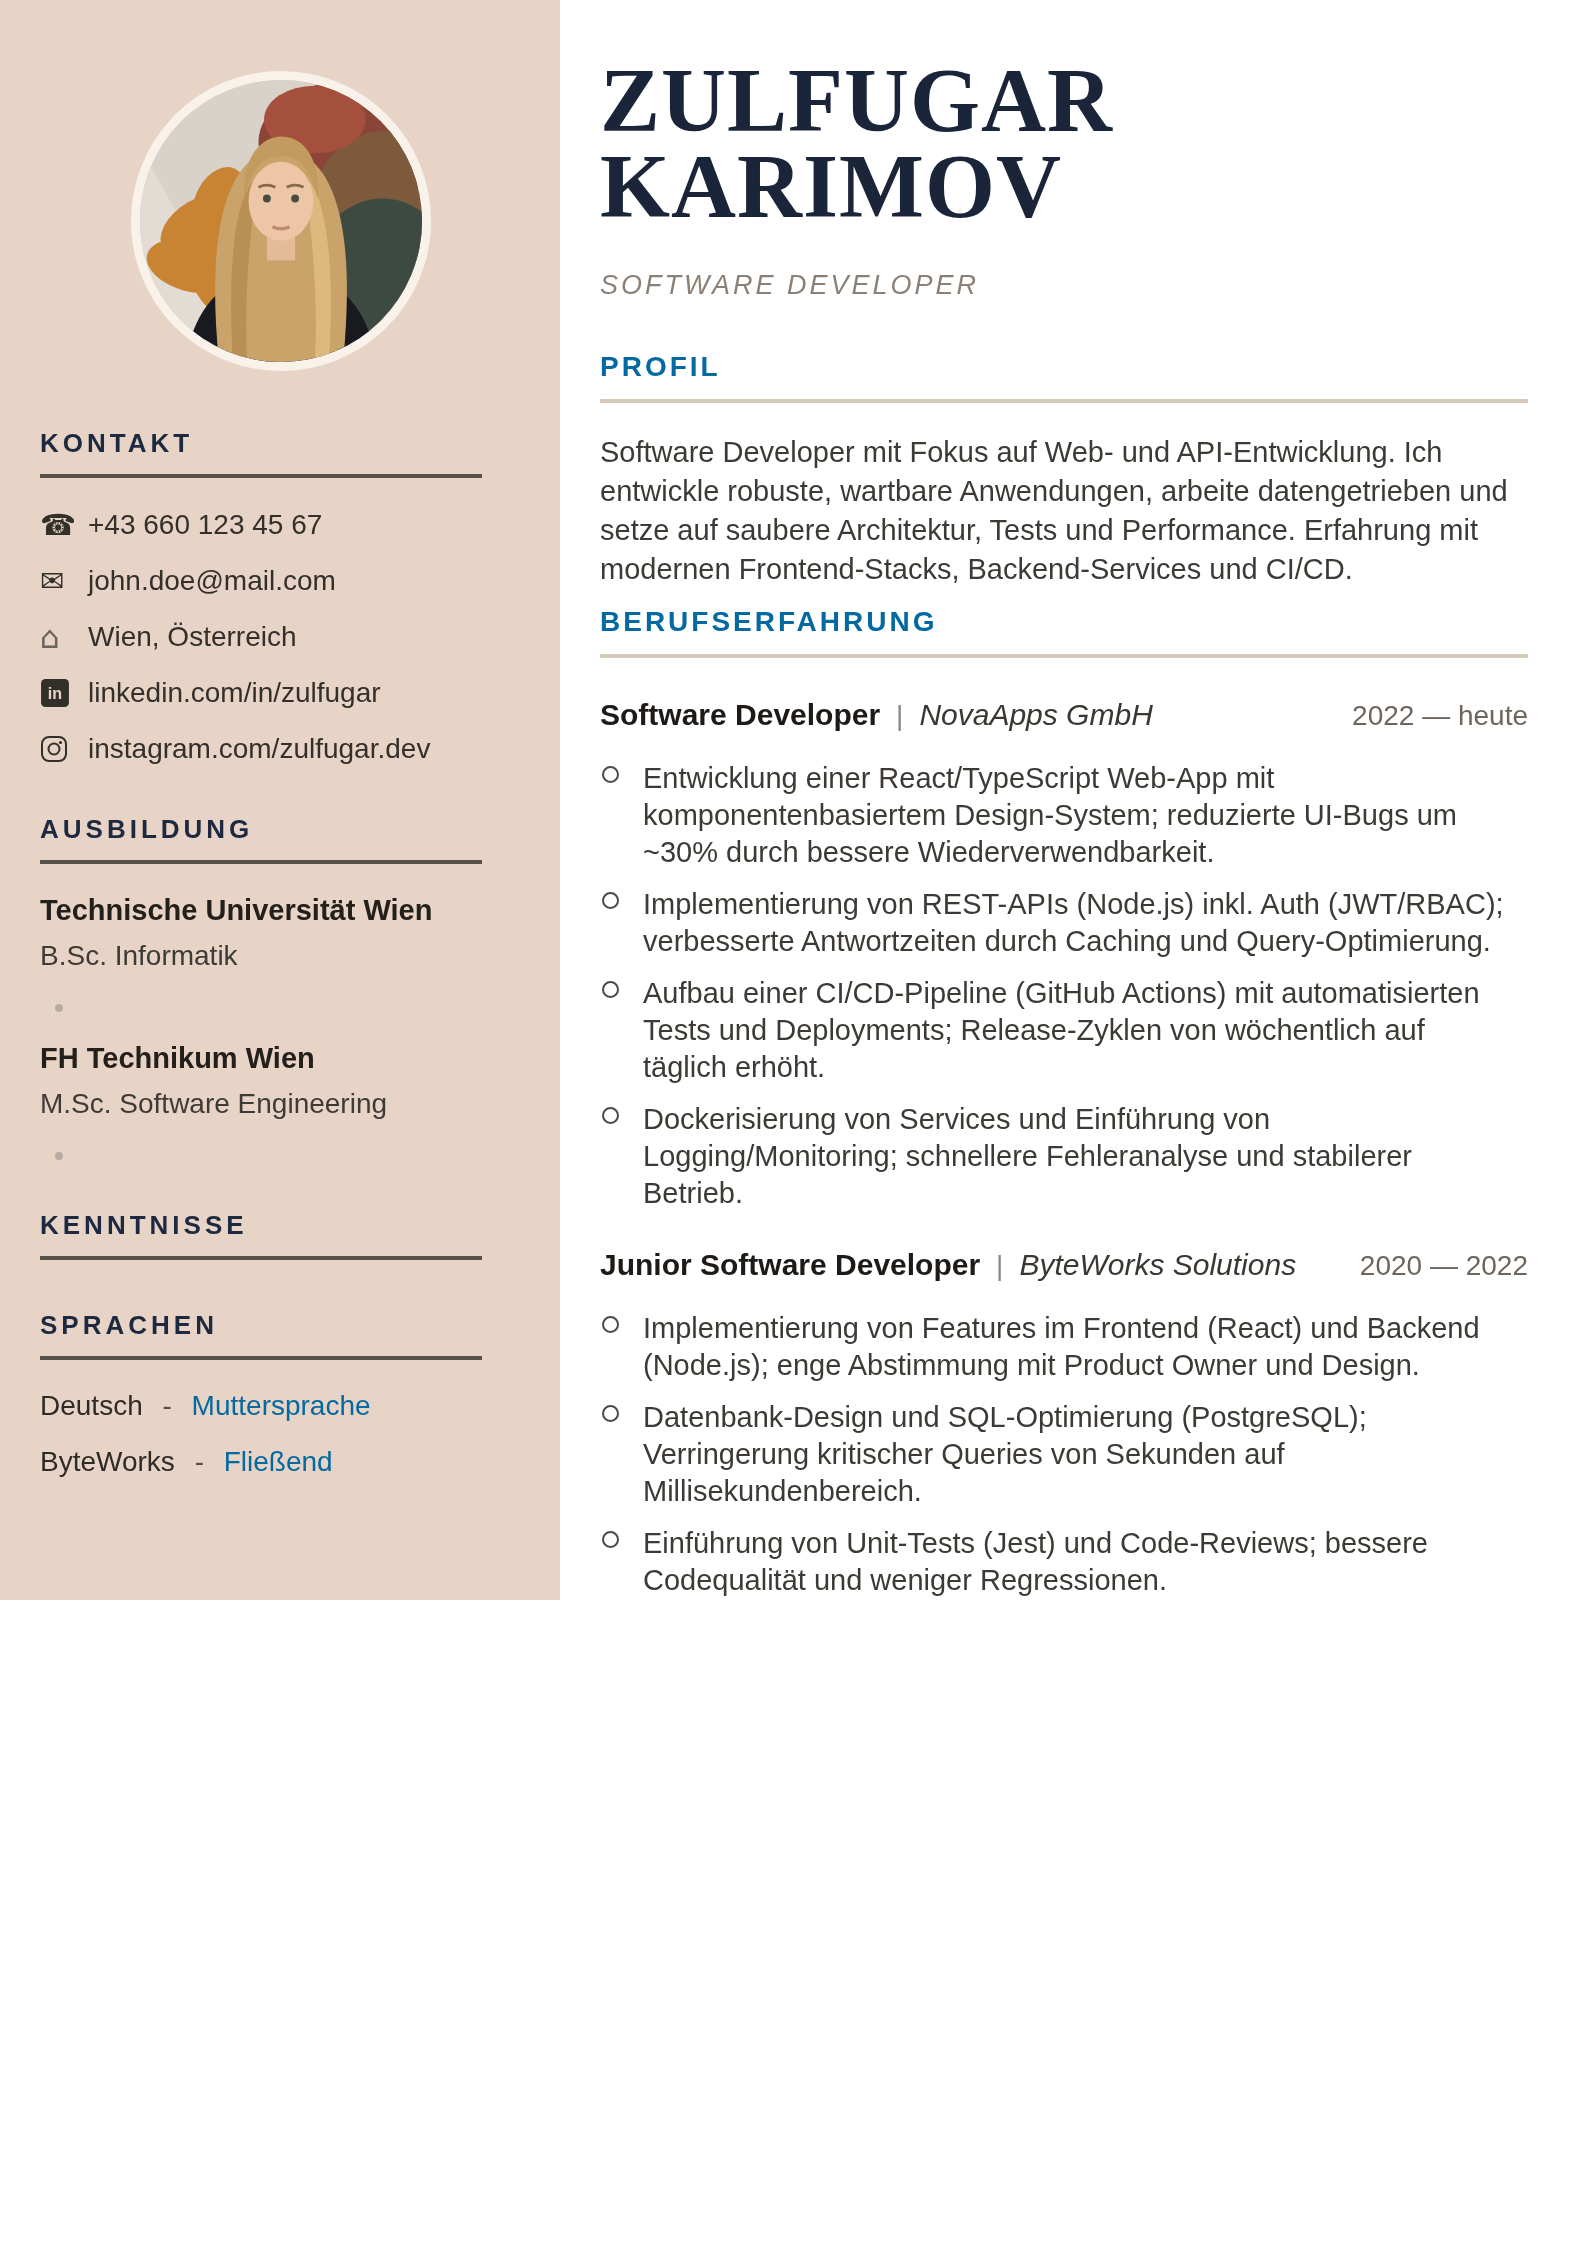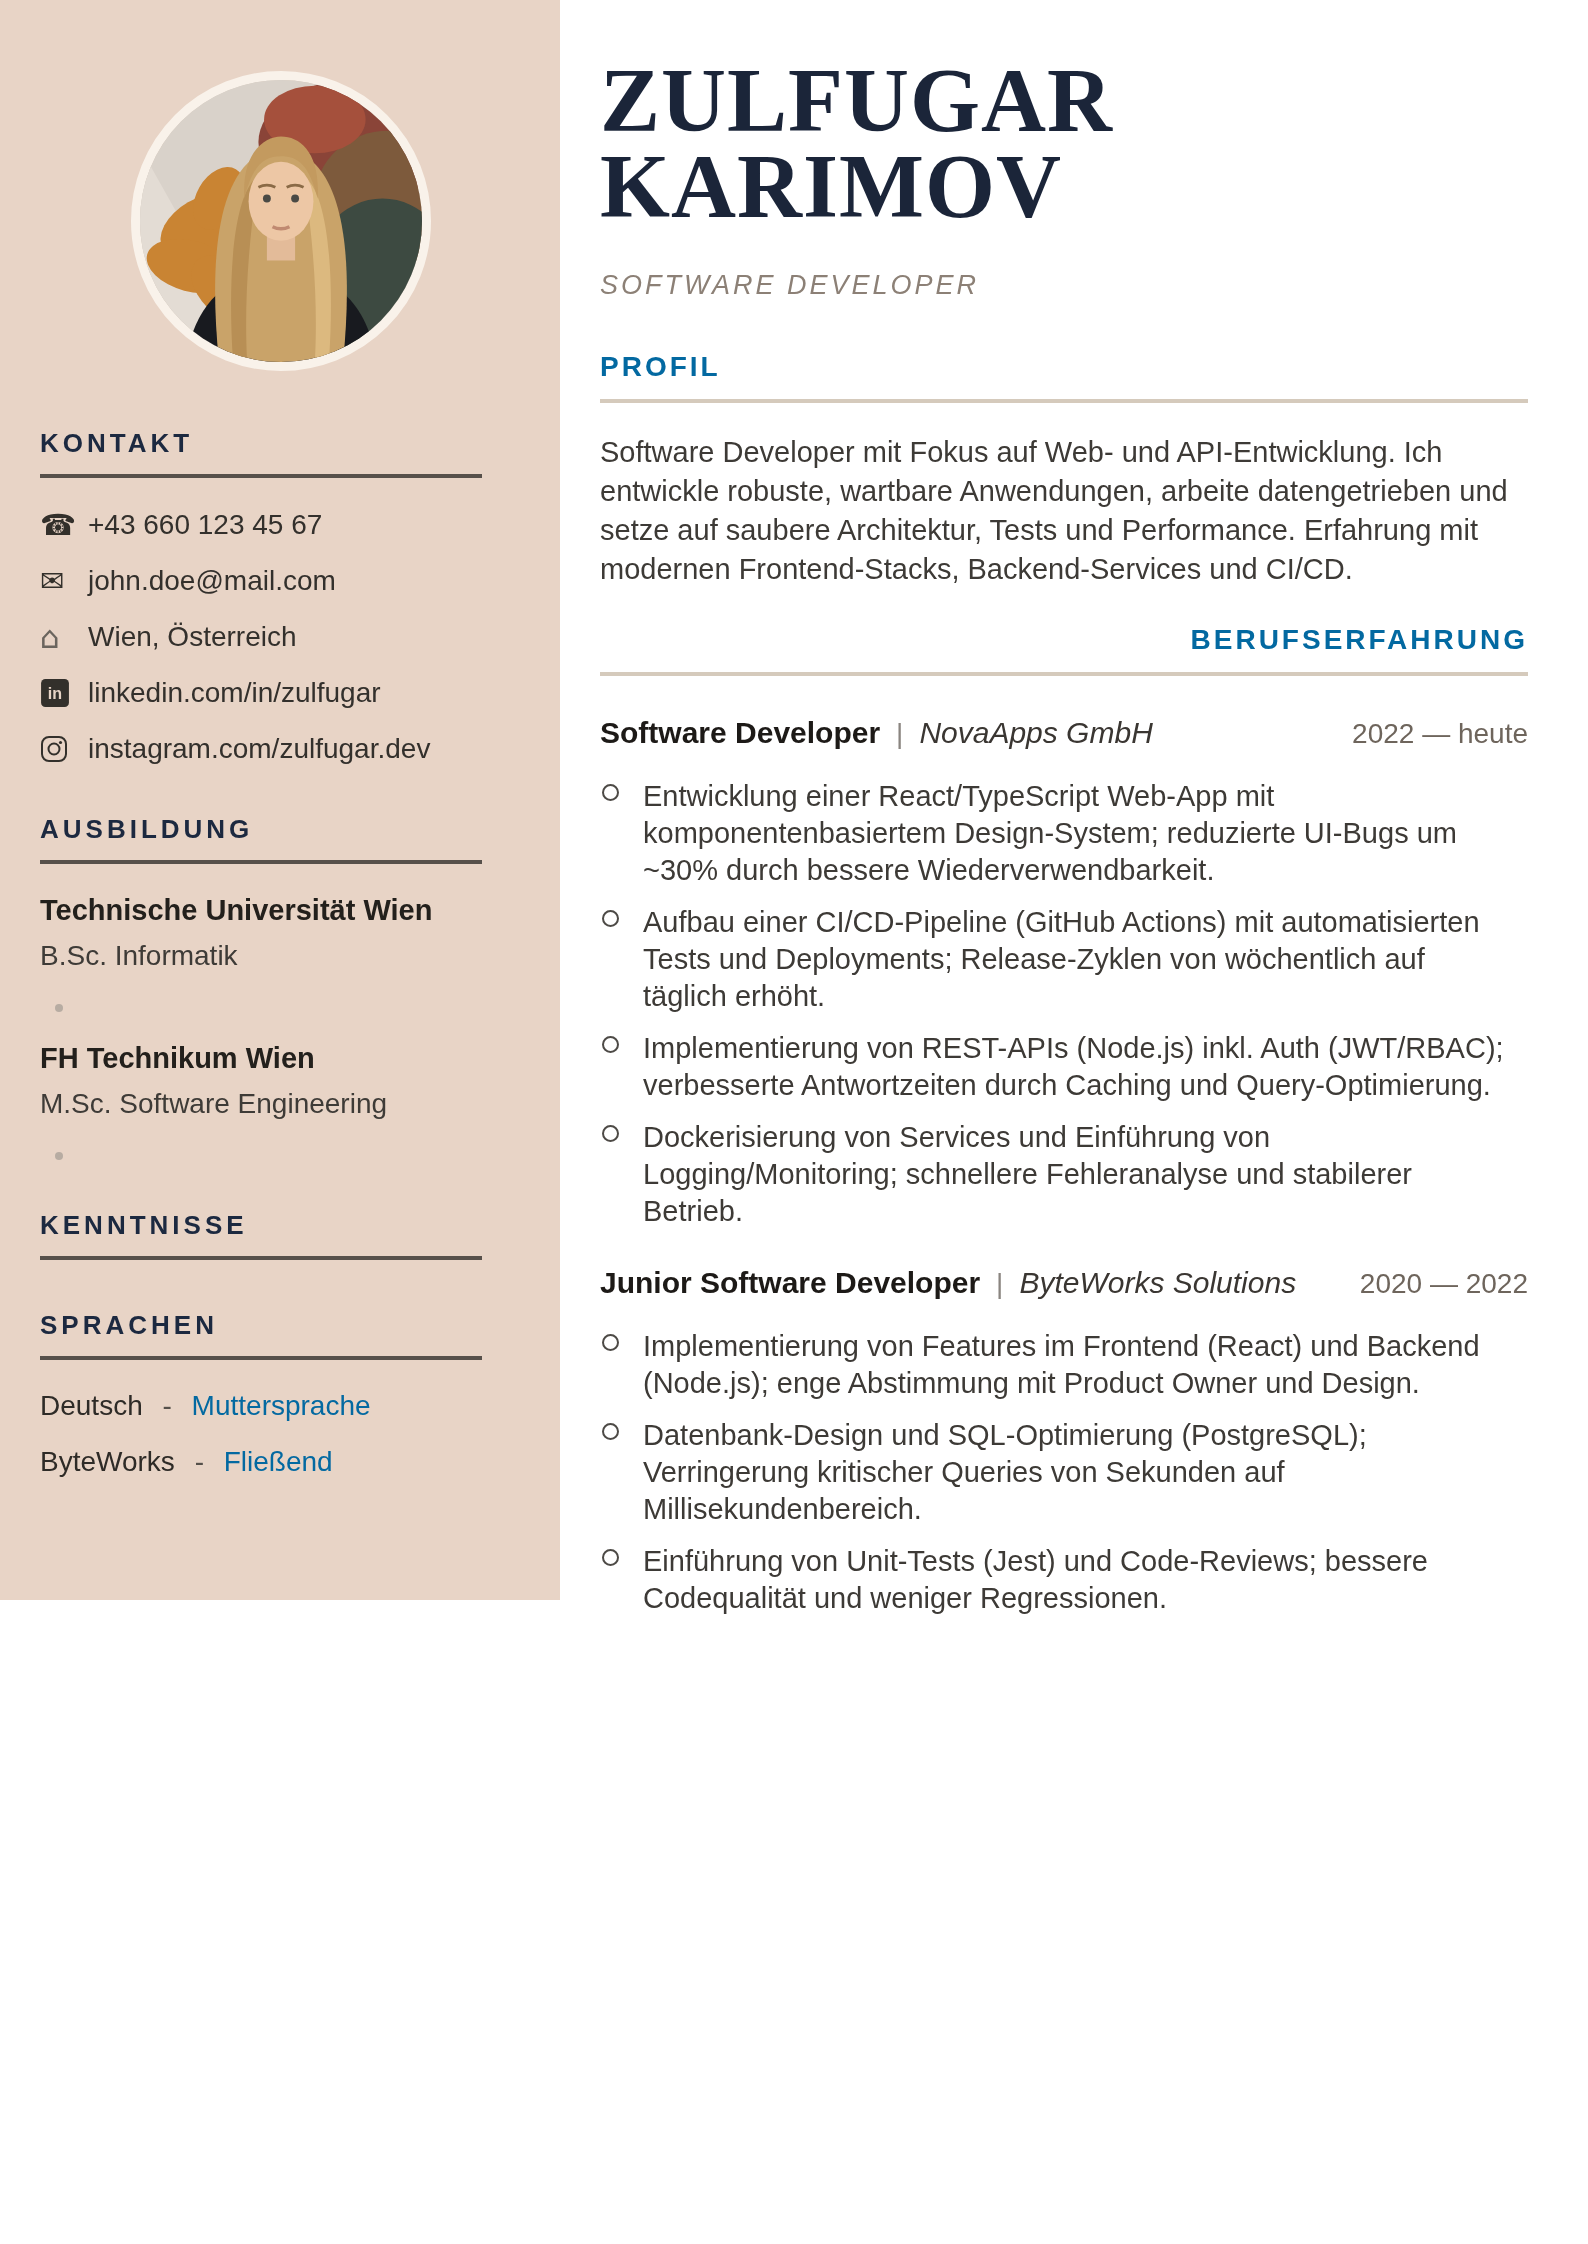--- a/index.html
+++ b/index.html
@@ -49,21 +49,21 @@
   
   .main{position:absolute;left:600px;top:8px;width:928px;}
   .name{
     margin:50px 0 0 0;font-family:"Liberation Serif","DejaVu Serif",serif;
     font-weight:700;font-size:90px;line-height:86px;color:#1b2539;letter-spacing:1px;
   }
   .subtitle{margin-top:40px;font-size:27px;font-style:italic;letter-spacing:3px;color:#8c8076;}
   .main-h{margin:50px 0 0 0;font-size:28px;font-weight:700;letter-spacing:3px;color:#0369a1;}
   .rule-light{height:4px;background:#d5cabc;margin:16px 0 0 0;}
   .profil-text{margin:30px 0 0 0;font-size:29px;line-height:39px;color:#3d3a36;max-width:920px;}
-  .exp-h{margin-top:35px;text-align:right;}
+  .exp-h{margin-top:17px;}
   .job{margin-top:40px;}
   .job + .job{margin-top:36px;}
   .job-header{display:flex;align-items:baseline;}
   .job-role{font-size:30px;font-weight:700;color:#1d1a17;white-space:nowrap;}
   .job-sep{font-size:28px;color:#8a8580;margin:0 16px;}
   .job-company{font-size:30px;font-style:italic;font-weight:500;color:#3a3632;white-space:nowrap;}
   .job-dates{margin-left:auto;font-size:28px;color:#6e655c;white-space:nowrap;}
   .bullets{list-style:none;margin:28px 0 0 0;padding:0;}
   .bullet{display:flex;margin-bottom:15px;}
   .ring{flex:0 0 13px;width:13px;height:13px;border:2px solid #4d4a46;border-radius:50%;margin:6px 0 0 2px;}
@@ -229,25 +229,25 @@
             <span class="job-dates">2022 — heute</span>
           </div>
           <ul class="bullets">
 
           <li class="bullet">
                 <span class="ring"></span>
                 <span class="bullet-text">Entwicklung einer React/TypeScript Web-App mit komponentenbasiertem Design-System; reduzierte UI-Bugs um ~30% durch bessere Wiederverwendbarkeit.</span>
               </li>
             <li class="bullet">
                 <span class="ring"></span>
+                <span class="bullet-text">Implementierung von REST-APIs (Node.js) inkl. Auth (JWT/RBAC); verbesserte Antwortzeiten durch Caching und Query-Optimierung.</span>
+              </li>
+            <li class="bullet">
+                <span class="ring"></span>
                 <span class="bullet-text">Aufbau einer CI/CD-Pipeline (GitHub Actions) mit automatisierten Tests und Deployments; Release-Zyklen von wöchentlich auf täglich erhöht.</span>
-              </li>
-            <li class="bullet">
-                <span class="ring"></span>
-                <span class="bullet-text">Implementierung von REST-APIs (Node.js) inkl. Auth (JWT/RBAC); verbesserte Antwortzeiten durch Caching und Query-Optimierung.</span>
               </li>
             <li class="bullet">
                 <span class="ring"></span>
                 <span class="bullet-text">Dockerisierung von Services und Einführung von Logging/Monitoring; schnellere Fehleranalyse und stabilerer Betrieb.</span>
               </li>
           </ul>
         </div>
         <div class="job">
           <div class="job-header">
             <span class="job-role">Junior Software Developer</span>

